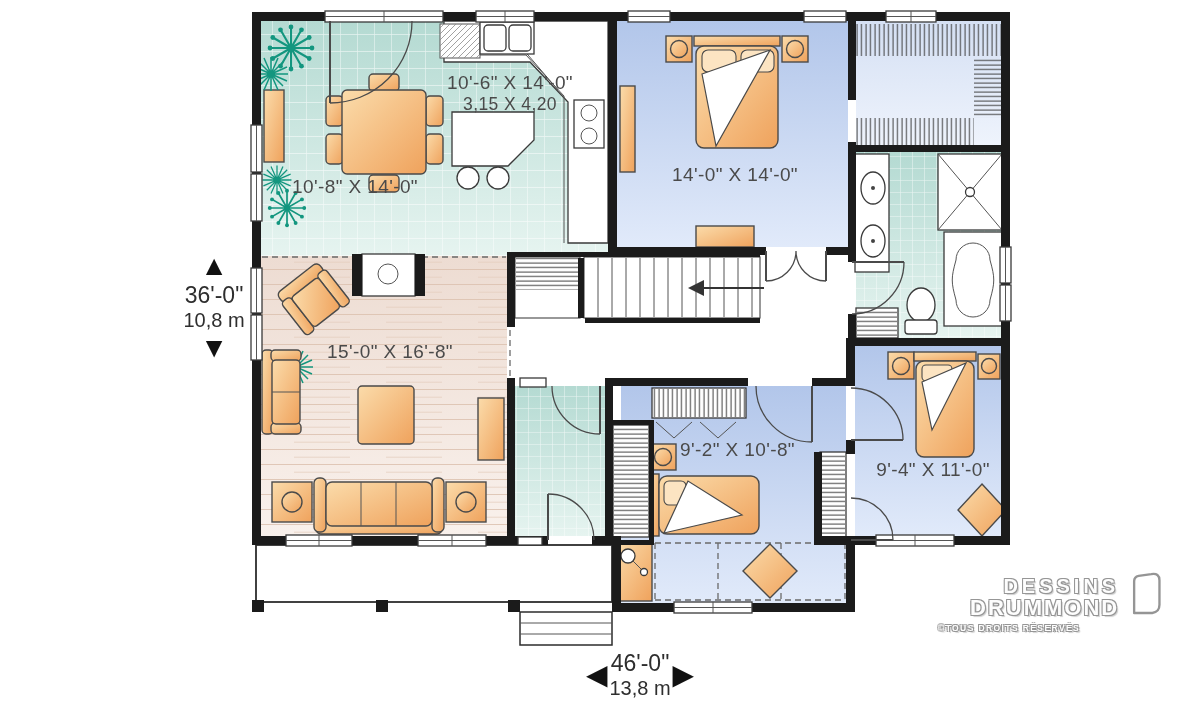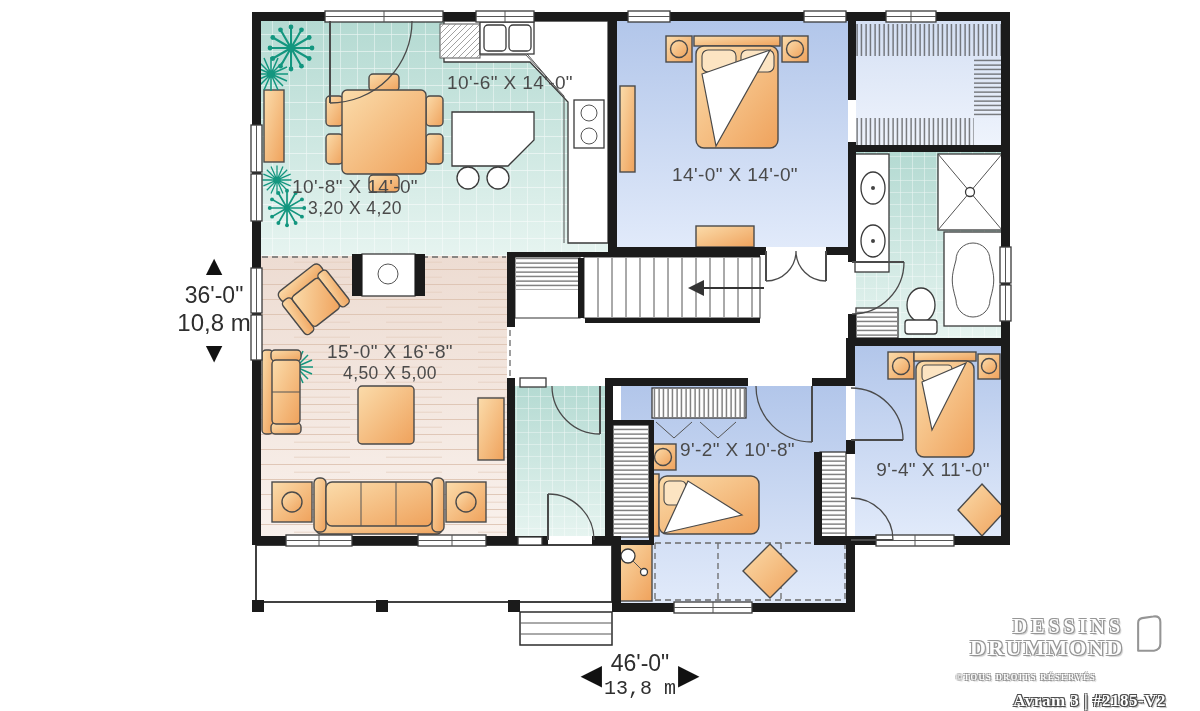--- a/index.html
+++ b/index.html
@@ -18,35 +18,35 @@
 
   
   .room-label{position:absolute;text-align:center;color:#4a4a4a;line-height:1.18;}
   .room-label .imp{font-size:19px;letter-spacing:.4px;}
   .room-label .met{font-size:17.5px;letter-spacing:.4px;}
 
   
   .dim-v{position:absolute;left:162px;top:252px;width:104px;text-align:center;color:#2e2e2e;}
   .dim-v .arrow{font-size:28px;line-height:1;color:#111;}
   .dim-v .imp{font-size:23px;margin-top:2px;}
-  .dim-v .met{font-size:24px;margin-bottom:2px;}
+  .dim-v .met{font-size:20px;margin-bottom:2px;}
   .dim-h{position:absolute;left:548px;top:650px;width:184px;display:flex;align-items:center;justify-content:center;color:#2e2e2e;}
   .dim-h .arrow{font-size:28px;color:#111;line-height:1;}
   .dim-h .texts{text-align:center;margin:0 2px;}
   .dim-h .imp{font-size:23px;}
-  .dim-h .met{font-size:20px;font-family:Liberation Mono, monospace;}
+  .dim-h .met{font-size:20px;}
 
   
-  .logo{position:absolute;left:938px;top:608px;width:228px;font-family:Liberation Serif, serif;}
+  .logo{position:absolute;left:938px;top:568px;width:228px;}
   .logo-row{display:flex;justify-content:flex-end;align-items:flex-end;gap:7px;}
   .logo-names{text-align:right;}
   .emboss{color:#fdfdfd;text-shadow:-1px -1px 0 #969696,1px -1px 0 #969696,-1px 1px 0 #969696,1px 1px 0 #969696,2px 2px 1px #cfcfcf;}
   .logo-l1{font-size:20px;font-weight:bold;letter-spacing:4px;line-height:1;}
   .logo-l2{font-size:22px;font-weight:bold;letter-spacing:2px;line-height:1.1;margin-left:32px;}
-  .logo-rights{font-size:8.5px;letter-spacing:1.4px;text-align:center;margin:12px 52px 0 0;font-weight:bold;}
+  .logo-rights{font-size:8.5px;letter-spacing:1.4px;text-align:left;margin:3px 52px 0 0;font-weight:bold;}
   .logo-plan{font-size:17px;font-weight:bold;text-align:right;margin-top:9px;color:#fff;
              text-shadow:-1px -1px 0 #4c4c4c,1px -1px 0 #4c4c4c,-1px 1px 0 #4c4c4c,1px 1px 0 #4c4c4c,2px 2px 1px #bdbdbd;letter-spacing:.5px;}
 </style>
 </head>
 <body>
 
 <div class="stage">
 
   <svg class="plan-svg" width="1200" height="711" viewBox="0 0 1200 711">
     <defs>
@@ -438,31 +438,30 @@
         </g>
       <g>
           <path class="leaf" d="M548 540V494"></path>
           <path class="door" d="M548 494A46 46 0 0 1 594 540"></path>
         </g>
     </g>
   </svg>
 
   <div class="room-label" style="left:255px;top:176px;width:200px;">
     <div class="imp">10'-8" X 14'-0"</div>
-    <div class="met">3,20 X 4,20</div>
   </div>
   <div class="room-label" style="left:410px;top:72px;width:200px;">
     <div class="imp">10'-6" X 14'-0"</div>
+    <div class="met">3,15 X 4,20</div>
   </div>
   <div class="room-label" style="left:635px;top:164px;width:200px;">
     <div class="imp">14'-0" X 14'-0"</div>
   </div>
   <div class="room-label" style="left:290px;top:341px;width:200px;">
     <div class="imp">15'-0" X 16'-8"</div>
-    <div class="met">4,50 X 5,00</div>
   </div>
   <div class="room-label" style="left:635px;top:439px;width:205px;">
     <div class="imp">9'-2" X 10'-8"</div>
   </div>
   <div class="room-label" style="left:833px;top:459px;width:200px;">
     <div class="imp">9'-4" X 11'-0"</div>
   </div>
 
   <div class="dim-v">
     <div class="arrow">▲</div>
@@ -483,16 +482,15 @@
     <div class="logo-row">
       <div class="logo-names">
         <div class="logo-l1 emboss">DESSINS</div>
         <div class="logo-l2 emboss">DRUMMOND</div>
       </div>
       <svg width="42" height="52" viewBox="0 0 44 54">
         <path d="M9 48 L9 13 Q9 8 14 7 L28 5 Q37 3.5 37 12 L37 39 Q37 47 29 48 Z" fill="#ffffff" stroke="#959595" stroke-width="2.6" stroke-linejoin="round"></path>
       </svg>
     </div>
     <div class="logo-rights emboss">©TOUS DROITS RÉSERVÉS</div>
-    <div class="logo-plan">Avram 3 | #2185-V2</div>
   </div>
 
 </div>
 
 </body></html>

